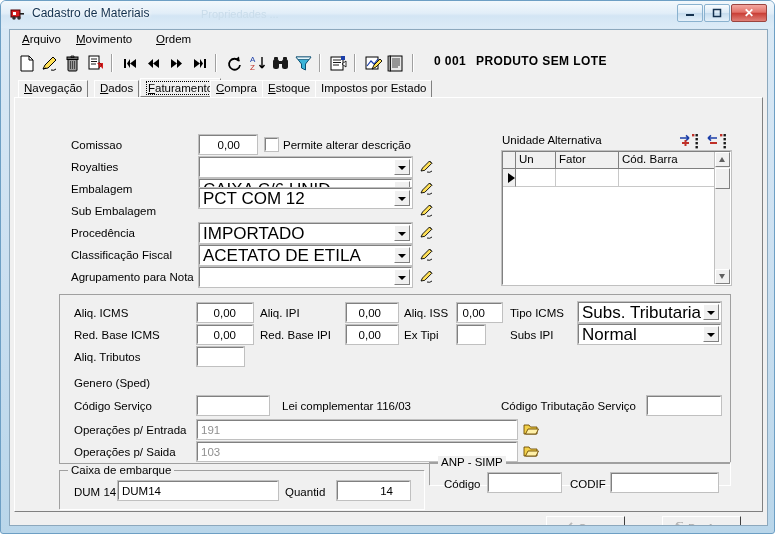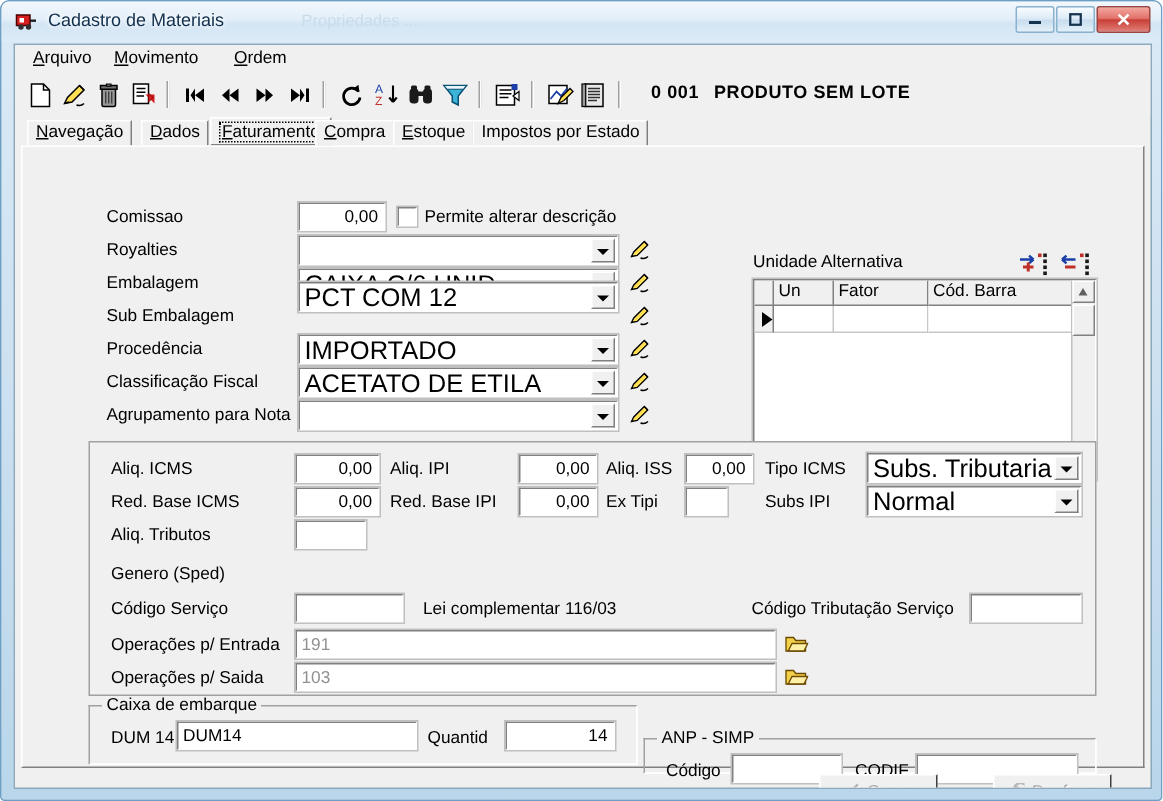--- a/index.html
+++ b/index.html
@@ -206,21 +206,21 @@
     outline: 1px solid #c0c0c0;
     outline-offset: 0;
     font-size: 11.5px;
     padding: 1px 3px 0 3px;
     line-height: 16px;
     height: 19px;
     color: #000;
     overflow: hidden;
     white-space: nowrap;
   }
-  .inp.num { text-align: right; padding-right: 4px; }
+  .inp.num { text-align: right; padding-right: 16px; }
   .inp.grey { color: #909090; }
   .combo {
     position: absolute;
     box-sizing: border-box;
     height: 20px;
     background: #ffffff;
     border: 1px solid;
     border-color: #808080 #ffffff #ffffff #808080;
     outline: 1px solid #c0c0c0;
     font-size: 17px;
@@ -291,21 +291,21 @@
 
   
   .panel {
     position: absolute;
     box-sizing: border-box;
     border: 1px solid #a0a0a0;
     background: #f0f0f0;
   }
 
   
-  #ua-wrap { position: absolute; margin-top: 35px; }
+  #ua-wrap { position: absolute; }
   #ua-title { position: absolute; left: 0; top: 0; font-size: 11.5px; }
   #ua-grid {
     position: absolute;
     left: 0; top: 17px;
     width: 229px; height: 134px;
     box-sizing: border-box;
     background: #ffffff;
     border: 1px solid;
     border-color: #808080 #ffffff #ffffff #808080;
     outline: 1px solid #c0c0c0;
@@ -789,21 +789,21 @@
 
       <div class="gbox" style="left:44px; top:372px; width:366px; height:40px">
         <span class="gbox-in"></span>
         <span class="gbox-title">Caixa de embarque</span>
         <span class="lbl" style="left:14px; top:15px">DUM 14</span>
         <div class="inp" style="left:58px; top:10px; width:160px">DUM14</div>
         <span class="lbl" style="left:225px; top:15px">Quantid</span>
         <div class="inp num" style="left:277px; top:10px; width:73px">14</div>
       </div>
 
-      <div class="gbox" style="left:414px; top:394px; width:302px; height:24px">
+      <div class="gbox" style="left:414px; top:364px; width:302px; height:24px">
         <span class="gbox-in"></span>
         <span class="gbox-title">ANP - SIMP</span>
         <span class="lbl" style="left:14px; top:15px">Código</span>
         <div class="inp" style="left:58px; top:10px; width:73px"></div>
         <span class="lbl" style="left:140px; top:15px">CODIF</span>
         <div class="inp" style="left:181px; top:10px; width:107px"></div>
       </div>
 
     </div>
 

